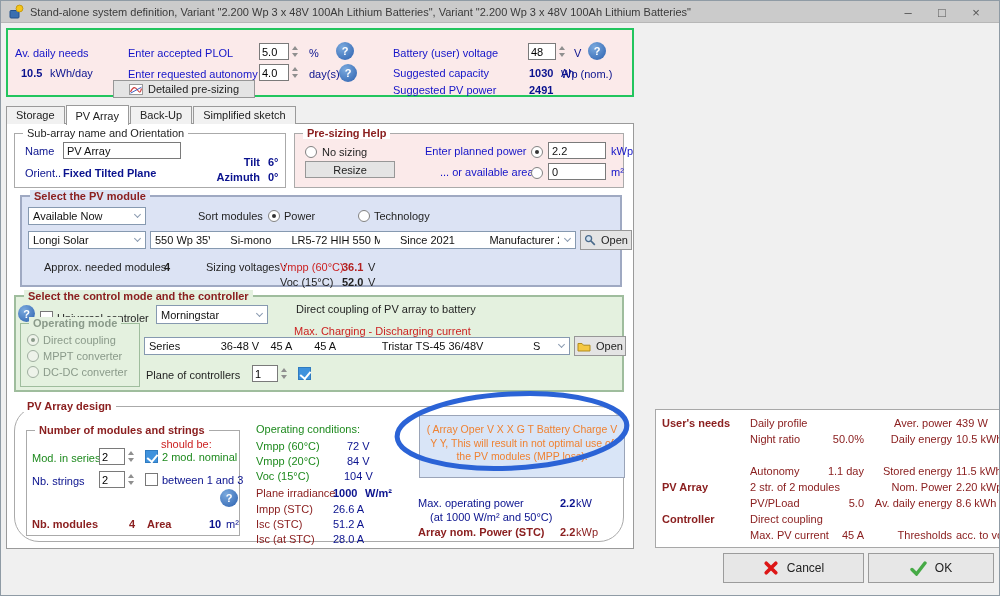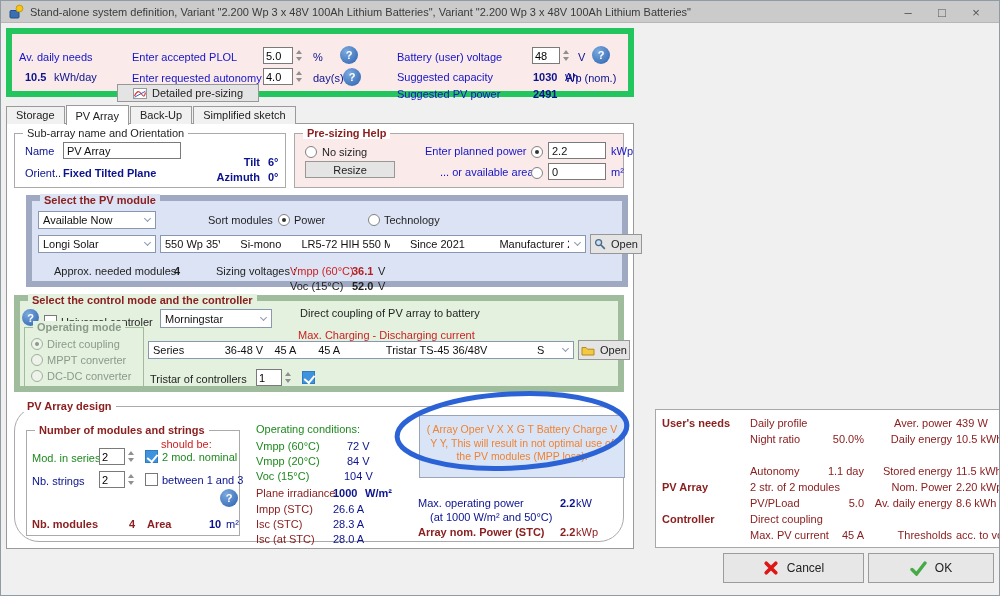--- a/index.html
+++ b/index.html
@@ -16,21 +16,21 @@
   .black { color:#1f1f1f; }
   .dis { color:#8a9a8a; }
 
   
   .titlebar { position:absolute; left:0; top:0; width:100%; height:22px; background:#cbcbcb; border-bottom:1px solid #b7b7b7; display:flex; align-items:center; padding:0 8px; color:#3a3a3a; }
   .titlebar .title { margin-left:6px; font-size:11px; }
   .winbtns { position:absolute; right:6px; top:0; height:22px; display:flex; }
   .winbtn { width:34px; height:22px; display:flex; align-items:center; justify-content:center; color:#555; font-size:13px; }
 
   
-  .panel { position:absolute; border:6px solid #22c55e; }
+  .panel { position:absolute; border:2px solid #22c55e; }
   .panel-pink { background:#fbeaea; }
   .panel-blue { background:#dce3f4; border-color:#9fa9c2; }
   .panel-green { background:#e4f1df; border-color:#9fbd9d; }
   .gb { position:absolute; border:1px solid #aaaaaa; }
   .legend { position:absolute; top:-7px; left:8px; padding:0 4px; font-size:11px; background:#fff; }
   .legend.on-blue { background:#dce3f4; }
   .legend.on-green { background:#e4f1df; }
 
   .content { position:absolute; left:5px; top:122px; width:628px; height:426px; background:#ffffff; border:1px solid #9a9a9a; }
 
@@ -180,21 +180,21 @@
       <span class="t blue" style="left:316px; top:11px;">kWp</span>
       <div class="btn" style="left:10px; top:27px; width:90px; height:17px;">
         <span>Resize</span>
       </div>
       <span class="t blue" style="left:145px; top:32px;">... or available area</span>
       <span class="rad" style="left:236px; top:33px;"></span>
       <input class="field" style="left: 253px; top: 29px; width: 58px; height: 17px;" value="0">
       <span class="t blue" style="left:316px; top:32px;">m²</span>
     </div>
 
-    <div class="panel panel-blue" style="left:19px; top:71px; width:602px; height:92px;">
+    <div class="panel panel-blue" style="left:13px; top:71px; width:602px; height:92px;">
       <span class="legend on-blue maroon bold">Select the PV module</span>
       <div class="dd" style="left:6px; top:10px; width:118px; height:18px;">
         <span>Available Now</span>
         <i class="chev"></i>
       </div>
       <span class="t black" style="left:176px; top:13px;">Sort modules</span>
       <span class="rad sel" style="left:246px; top:13px;"></span>
       <span class="t black" style="left:262px; top:13px;">Power</span>
       <span class="rad" style="left:336px; top:13px;"></span>
       <span class="t black" style="left:352px; top:13px;">Technology</span>
@@ -265,21 +265,21 @@
       </div>
       <div class="btn" style="left:558px; top:39px; width:52px; height:20px;">
         <span style="display:inline-flex;">
           <svg width="14" height="11">
               <path d="M1 2.5 L5 2.5 L6.5 4.2 L13 4.2 L13 10 L1 10 Z" fill="#f5c842" stroke="#b08c1e"></path>
             </svg>
         </span>
         <span>Open</span>
       </div>
 
-      <span class="t black" style="left:130px; top:72px;">Tristar of controllers</span>
+      <span class="t black" style="left:130px; top:72px;">Plane of controllers</span>
       <div class="spin" style="left:236px; top:68px;">
         <input style="width: 26px;" value="1">
         <span class="arrs">
             <i class="au"></i>
             <i class="ad"></i>
           </span>
       </div>
       <span class="cb checked" style="left:282px; top:70px;"></span>
     </div>
 
@@ -324,21 +324,21 @@
       <span class="t navy" style="left:332px; top:48px;">84 V</span>
       <span class="t green" style="left:241px; top:63px;">Voc (15°C)</span>
       <span class="t navy" style="left:329px; top:63px;">104 V</span>
 
       <span class="t maroon" style="left:241px; top:80px;">Plane irradiance</span>
       <span class="t navy bold" style="left:318px; top:80px;">1000</span>
       <span class="t navy bold" style="left:350px; top:80px;">W/m²</span>
       <span class="t maroon" style="left:241px; top:96px;">Impp (STC)</span>
       <span class="t navy" style="left:318px; top:96px;">26.6 A</span>
       <span class="t maroon" style="left:241px; top:111px;">Isc (STC)</span>
-      <span class="t navy" style="left:318px; top:111px;">28.3 A</span>
+      <span class="t navy" style="left:318px; top:111px;">51.2 A</span>
       <span class="t maroon" style="left:241px; top:126px;">Isc (at STC)</span>
       <span class="t navy" style="left:318px; top:126px;">28.0 A</span>
 
       <div class="notebox" style="left:404px; top:8px; width:206px; height:63px;">( Array Oper V X X G T Battery Charge V Y Y, This will result in not optimal use of the PV modules (MPP loss).</div>
 
       <span class="t navy" style="left:403px; top:90px;">Max. operating power</span>
       <span class="t navy bold" style="left:545px; top:90px;">2.2</span>
       <span class="t navy" style="left:561px; top:90px;">kW</span>
       <span class="t navy" style="left:415px; top:104px;">(at 1000 W/m²  and 50°C)</span>
       <span class="t maroon bold" style="left:403px; top:119px;">Array nom. Power (STC)</span>

